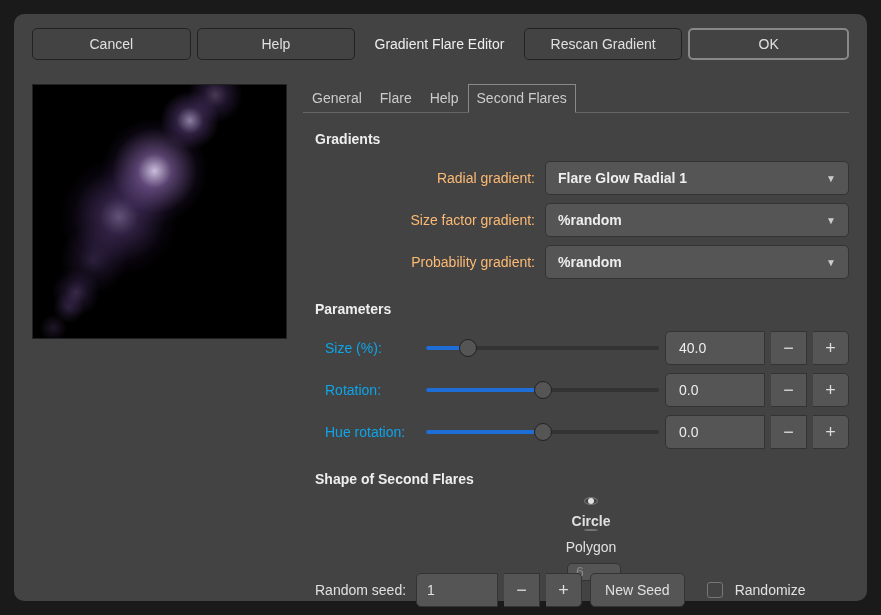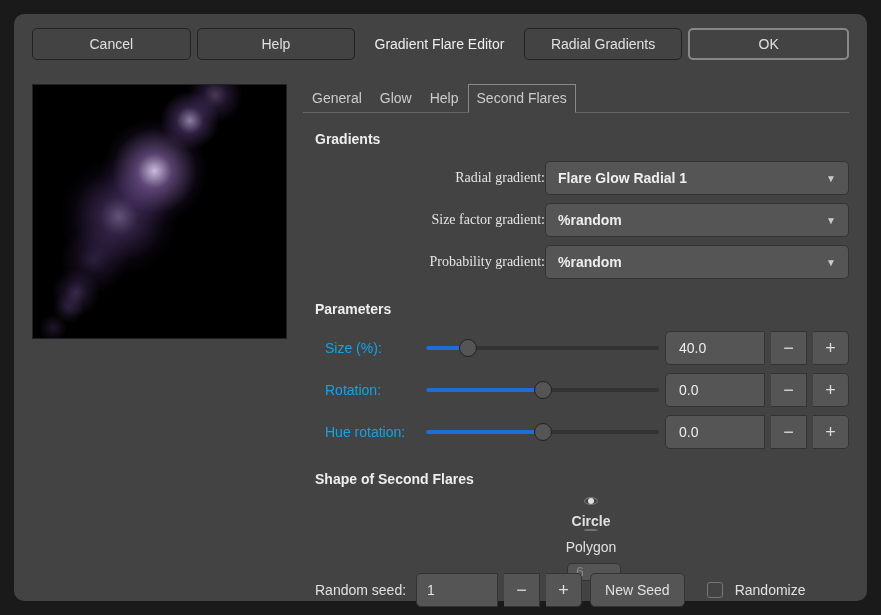--- a/index.html
+++ b/index.html
@@ -93,22 +93,22 @@
   }
   .row {
     display: flex;
     align-items: center;
     margin: 4px 0;
     padding-left: 12px;
   }
   .label-col {
     width: 230px;
     text-align: right;
-    color: #e5e5e5;
-    font-family: Liberation Serif, serif;
+    padding-right: 10px;
+    color: #fdba74;
   }
   .select {
     flex: 1;
     height: 34px;
     background: #555;
     border: 1px solid #333;
     border-radius: 5px;
     display: flex;
     align-items: center;
     padding: 0 12px;
@@ -273,34 +273,34 @@
   }
 </style>
 </head>
 <body>
 
 <div class="window">
   <div class="topbar">
     <div class="topbtn">Cancel</div>
     <div class="topbtn">Help</div>
     <div class="toplabel">Gradient Flare Editor</div>
-    <div class="topbtn">Radial Gradients</div>
+    <div class="topbtn">Rescan Gradient</div>
     <div class="topbtn ok">OK</div>
   </div>
   <div class="sep"></div>
 
   <div class="content">
     <div class="preview">
       <div class="flare-preview"></div>
     </div>
 
     <div class="right">
       <div class="tabs">
         <div class="tab">General</div>
-        <div class="tab">Glow</div>
+        <div class="tab">Flare</div>
         <div class="tab">Help</div>
         <div class="tab active">Second Flares</div>
       </div>
 
       <div class="section-title">Gradients</div>
 
       <div class="row">
         <div class="label-col">Radial gradient:</div>
         <div class="select">
           <span class="txt">Flare Glow Radial 1</span>

